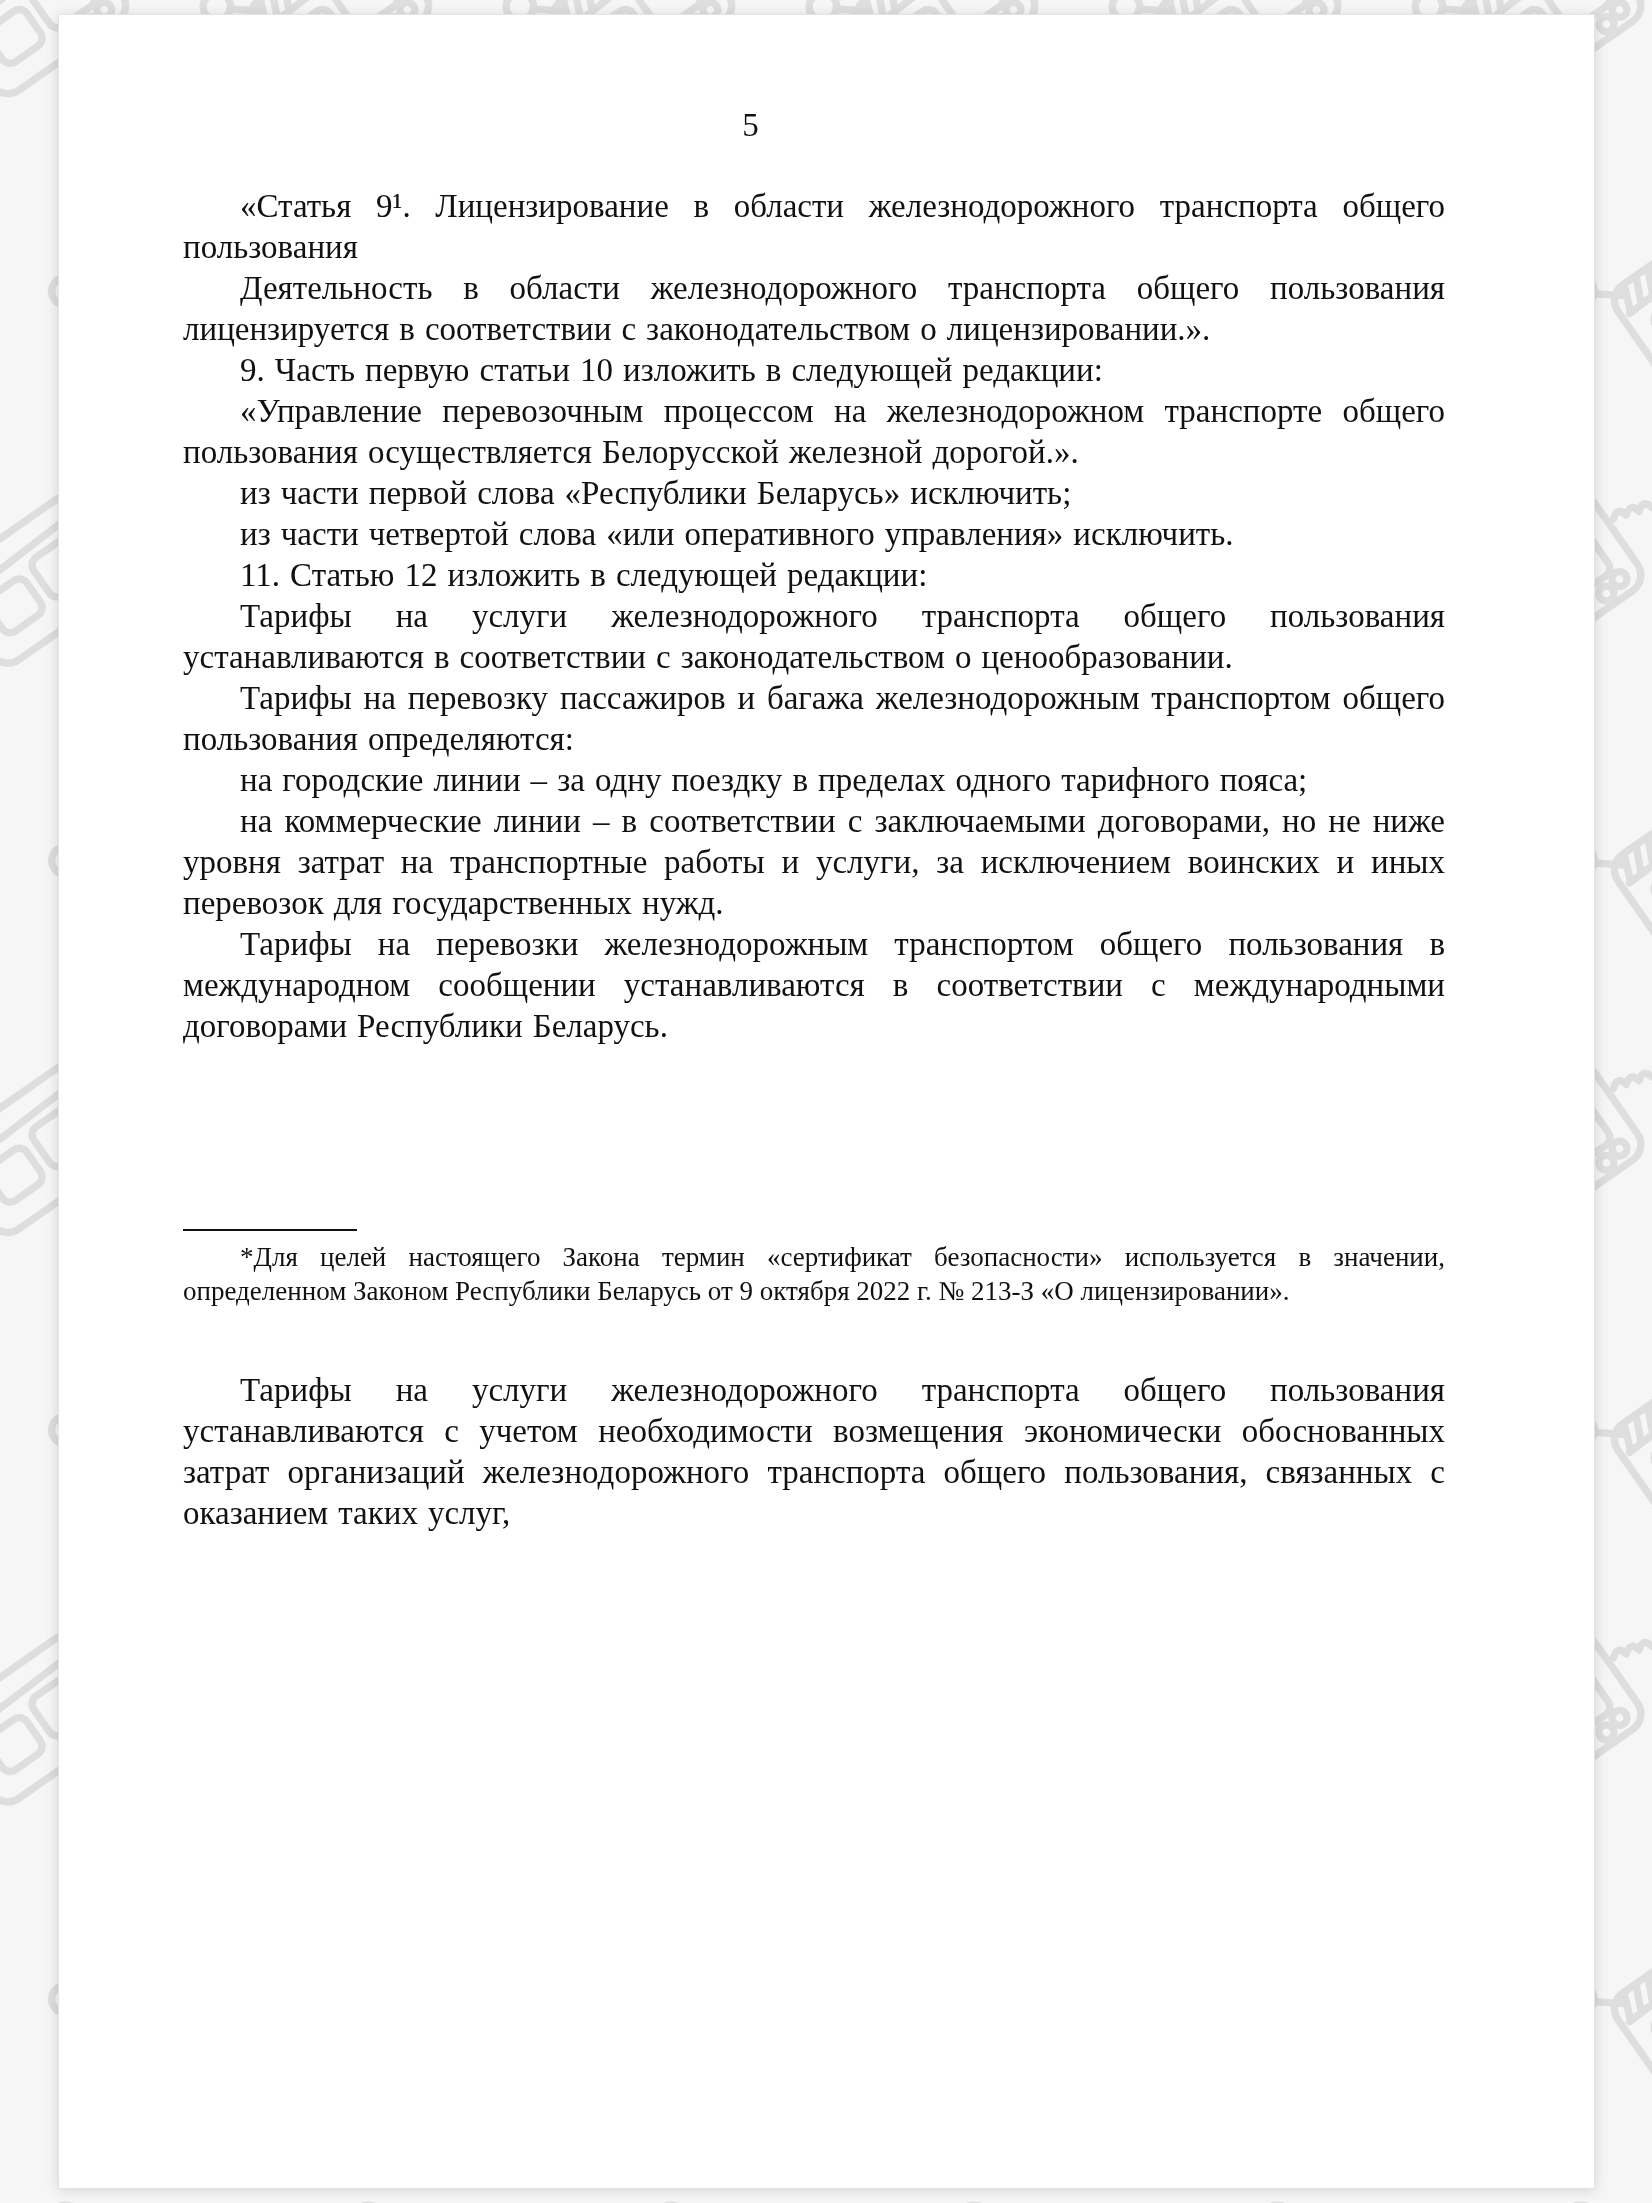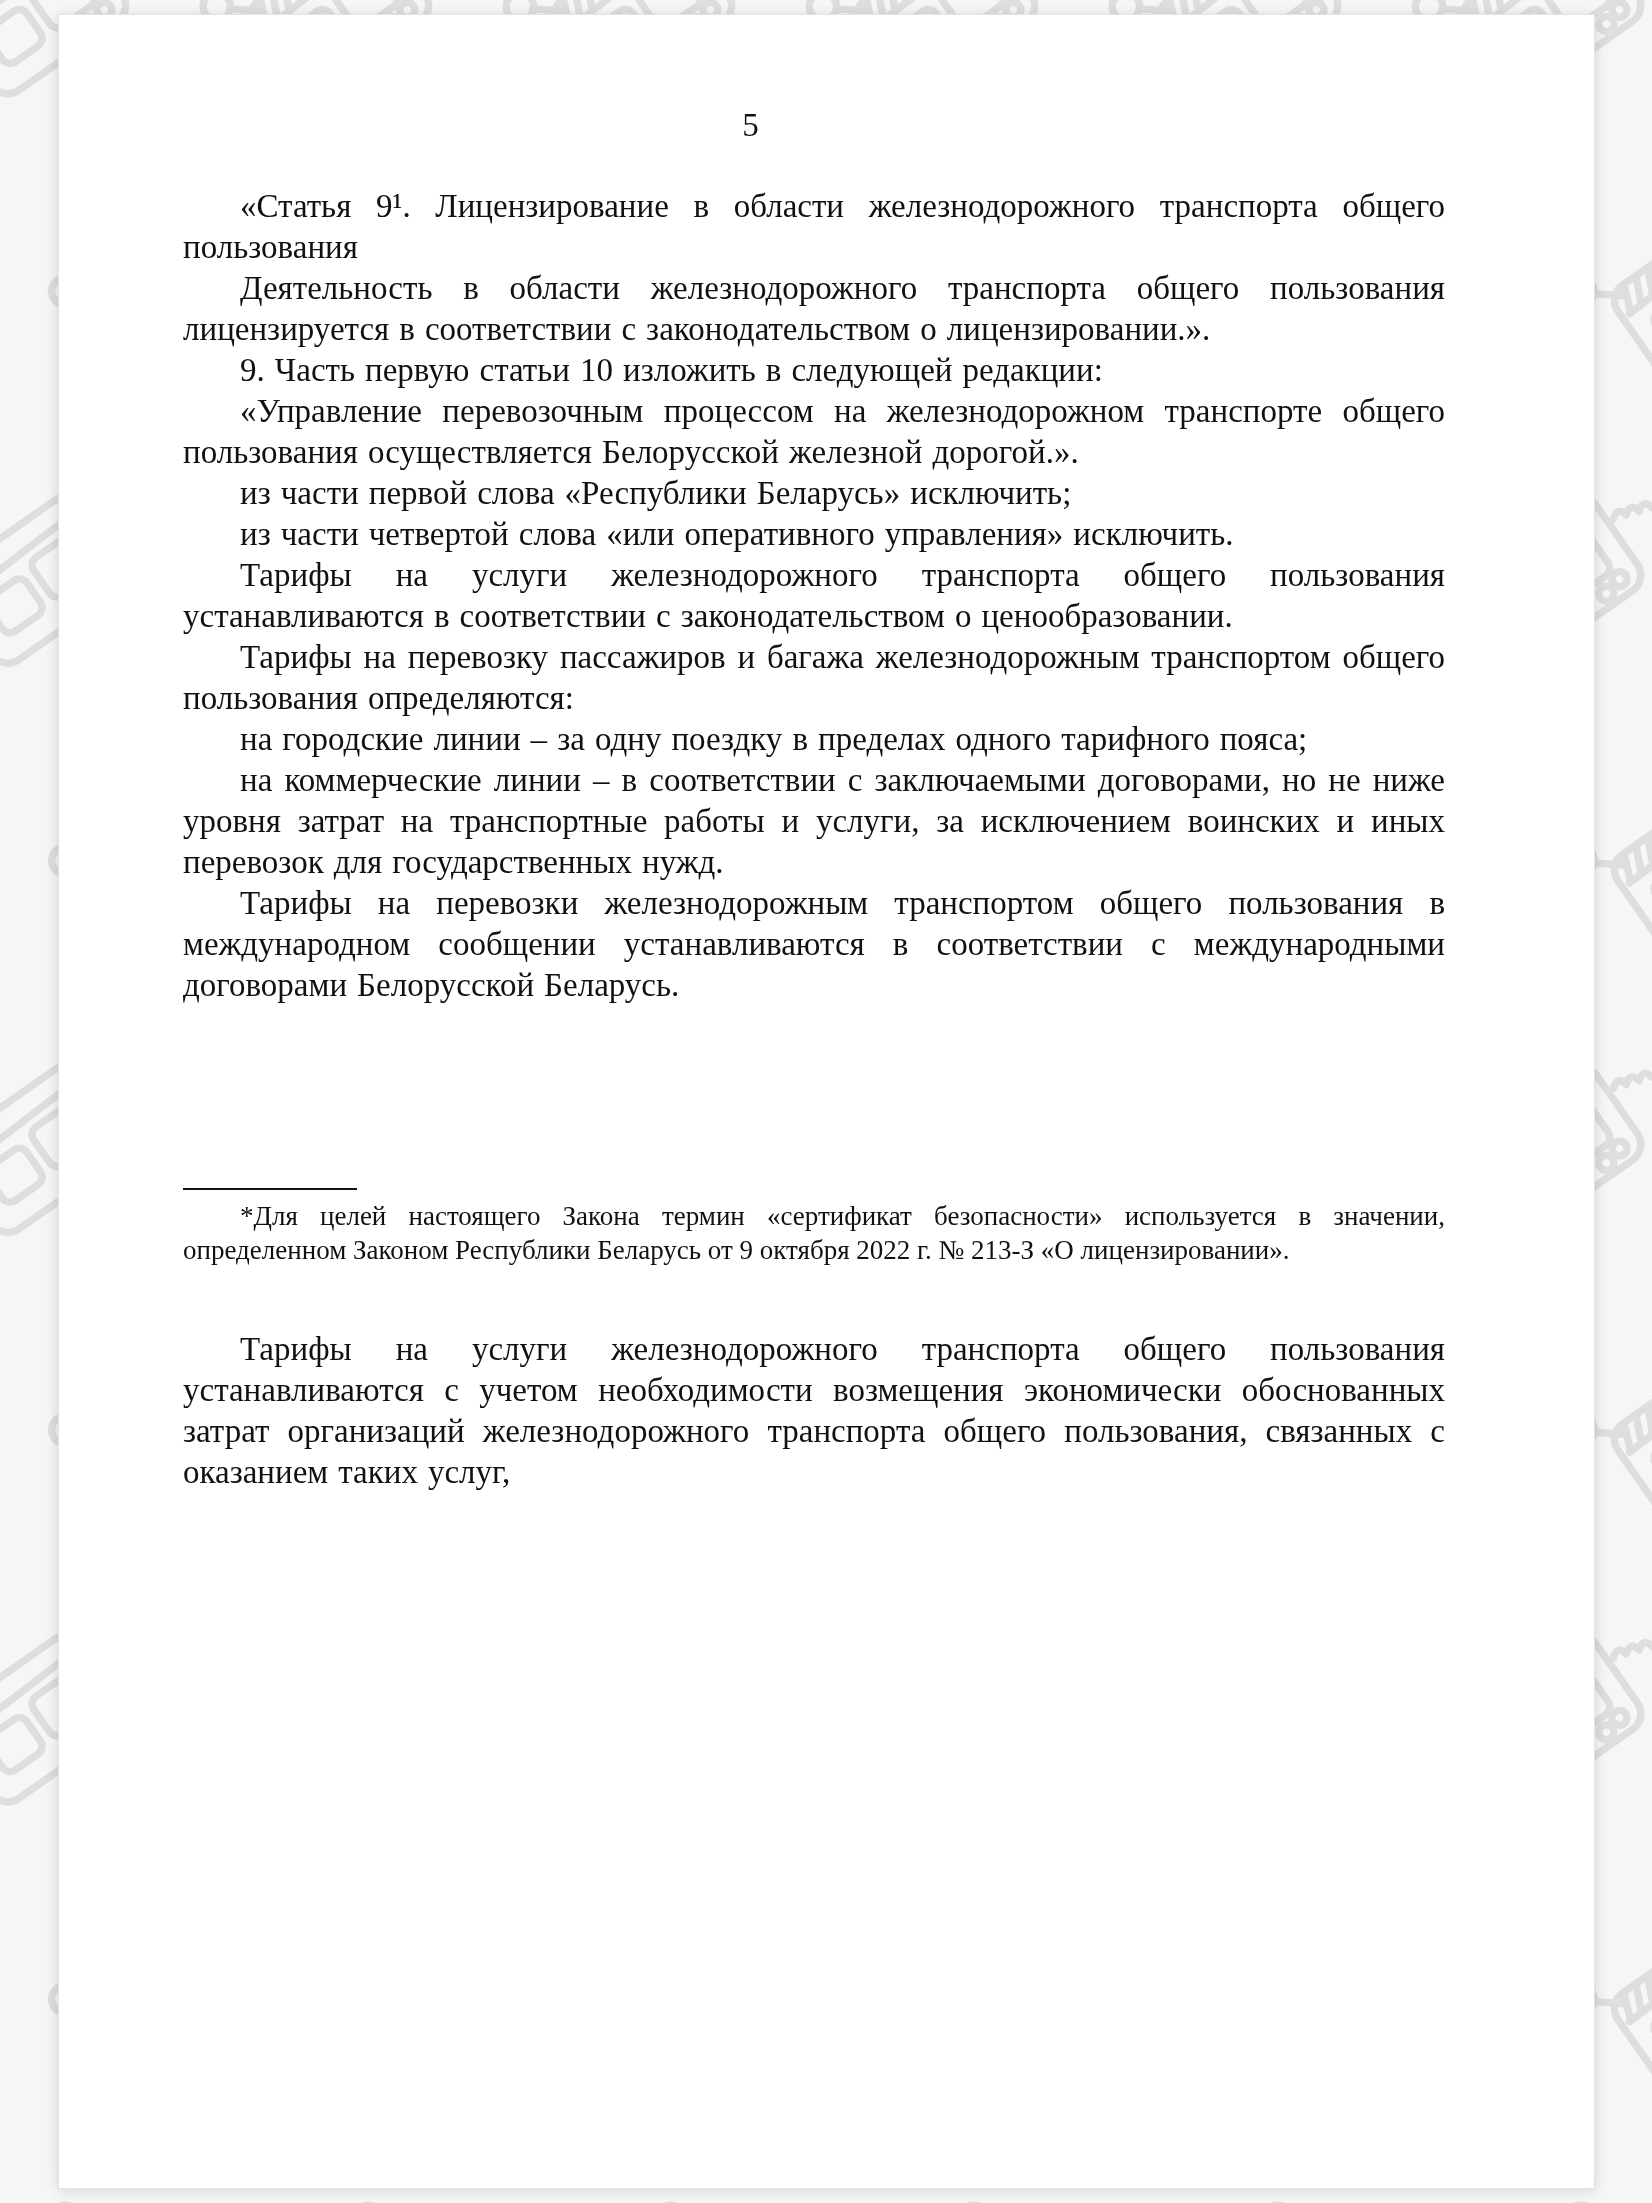--- a/index.html
+++ b/index.html
@@ -178,25 +178,26 @@
 
   <div class="page-number">5</div>
 
   <div class="doc">
     <p class="heading">«Статья 9¹. Лицензирование в области железнодорожного транспорта общего пользования</p>
     <p>Деятельность в области железнодорожного транспорта общего пользования лицензируется в соответствии с законодательством о лицензировании.».</p>
     <p>9. Часть первую статьи 10 изложить в следующей редакции:</p>
     <p>«Управление перевозочным процессом на железнодорожном транспорте общего пользования осуществляется Белорусской железной дорогой.».</p>
     <p>из части первой слова «Республики Беларусь» исключить;</p>
     <p>из части четвертой слова «или оперативного управления» исключить.</p>
+    <p>11. Статью 12 изложить в следующей редакции:</p>
     <p>Тарифы на услуги железнодорожного транспорта общего пользования устанавливаются в соответствии с законодательством о ценообразовании.</p>
     <p>Тарифы на перевозку пассажиров и багажа железнодорожным транспортом общего пользования определяются:</p>
     <p>на городские линии – за одну поездку в пределах одного тарифного пояса;</p>
     <p>на коммерческие линии – в соответствии с заключаемыми договорами, но не ниже уровня затрат на транспортные работы и услуги, за исключением воинских и иных перевозок для государственных нужд.</p>
-    <p>Тарифы на перевозки железнодорожным транспортом общего пользования в международном сообщении устанавливаются в соответствии с международными договорами Белорусской Беларусь.</p>
+    <p>Тарифы на перевозки железнодорожным транспортом общего пользования в международном сообщении устанавливаются в соответствии с международными договорами Республики Беларусь.</p>
   </div>
 
   <div class="footnote-block">
     <div class="footnote-rule"></div>
     <p>*Для целей настоящего Закона термин «сертификат безопасности» используется в значении, определенном Законом Республики Беларусь от 9 октября 2022 г. № 213-З «О лицензировании».</p>
   </div>
 
   <div class="doc after-footnote">
     <p>Тарифы на услуги железнодорожного транспорта общего пользования устанавливаются с учетом необходимости возмещения экономически обоснованных затрат организаций железнодорожного транспорта общего пользования, связанных с оказанием таких услуг,</p>
   </div>

